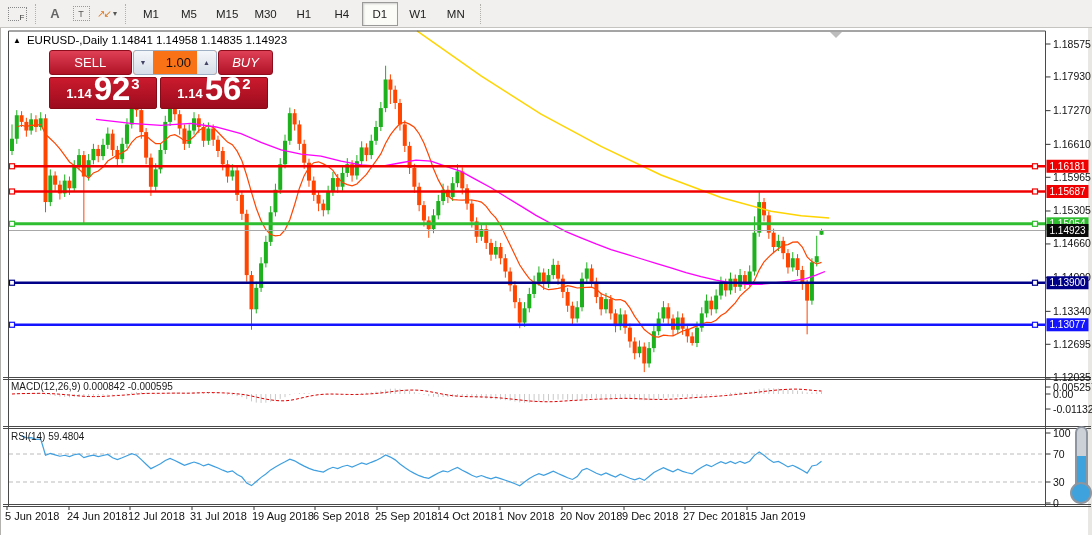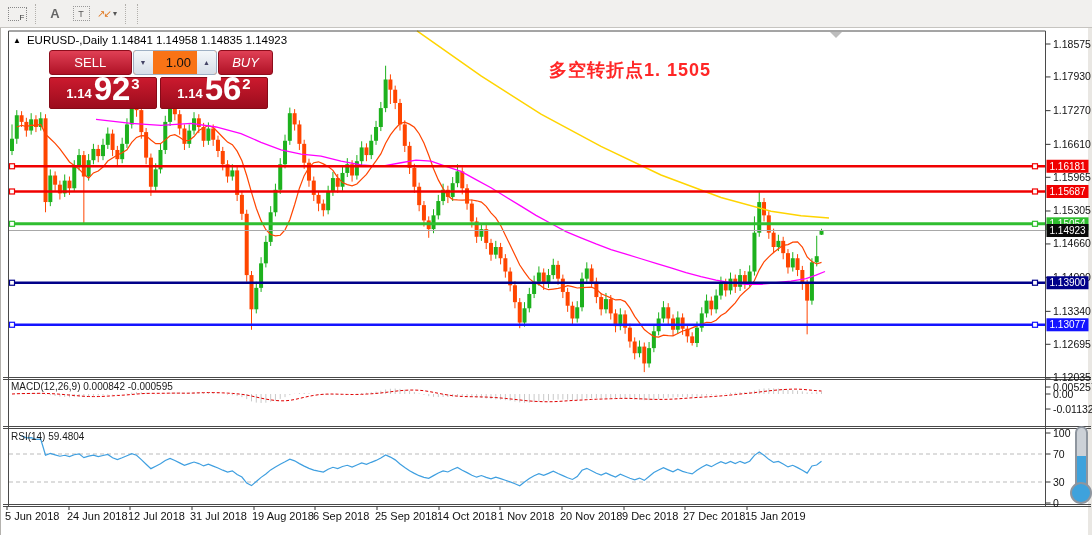--- a/index.html
+++ b/index.html
@@ -72,20 +72,31 @@
       <span class="ico-a">A</span>
     </div>
     <div class="tbtn">
       <span class="ico-t">T</span>
     </div>
     <div class="tbtn">
       <span class="ico-arrows">↗↙</span>
       <span class="caret">▾</span>
     </div>
     <div class="sep"></div>
+    <div id="tf-box" style="display:flex;">
+        <div class="tbtn tf">M1</div>
+        <div class="tbtn tf">M5</div>
+        <div class="tbtn tf">M15</div>
+        <div class="tbtn tf">M30</div>
+        <div class="tbtn tf">H1</div>
+        <div class="tbtn tf">H4</div>
+        <div class="tbtn tf active">D1</div>
+        <div class="tbtn tf">W1</div>
+        <div class="tbtn tf">MN</div>
+      </div>
     <div class="sep"></div>
   </div>
 
   <div class="chart-window">
     <div class="right-strip"></div>
     <svg id="plot" width="1092" height="507">
         <line x1="11" y1="96.43525000000078" x2="11" y2="127.0772500000008" stroke="#1db11d" stroke-width="1"></line>
         <rect x="9" y="110.73485000000034" width="4" height="12.256799999999785" fill="#1db11d"></rect>
         <line x1="15.79" y1="82.13565000000008" x2="15.79" y2="115.84185000000092" stroke="#1db11d" stroke-width="1"></line>
         <rect x="13.79" y="87.24265000000067" width="4" height="23.49219999999967" fill="#1db11d"></rect>
@@ -726,21 +737,20 @@
           <span class="ts">3</span>
         </div>
         <div class="tile">
           <span class="tp">1.14</span>
           <span class="tb">56</span>
           <span class="ts">2</span>
         </div>
       </div>
     </div>
 
-    <div class="annotation" id="annotation" style="color: rgb(255, 38, 38);">多空转折点1. 1505</div>
     <div class="ind-label macd-label">MACD(12,26,9) 0.000842 -0.000595</div>
     <div class="ind-label rsi-label">RSI(14) 59.4804</div>
 
     <div class="therm">
       <div class="t-stem"></div>
       <div class="t-bulb"></div>
     </div>
   </div>
 </div>
 

